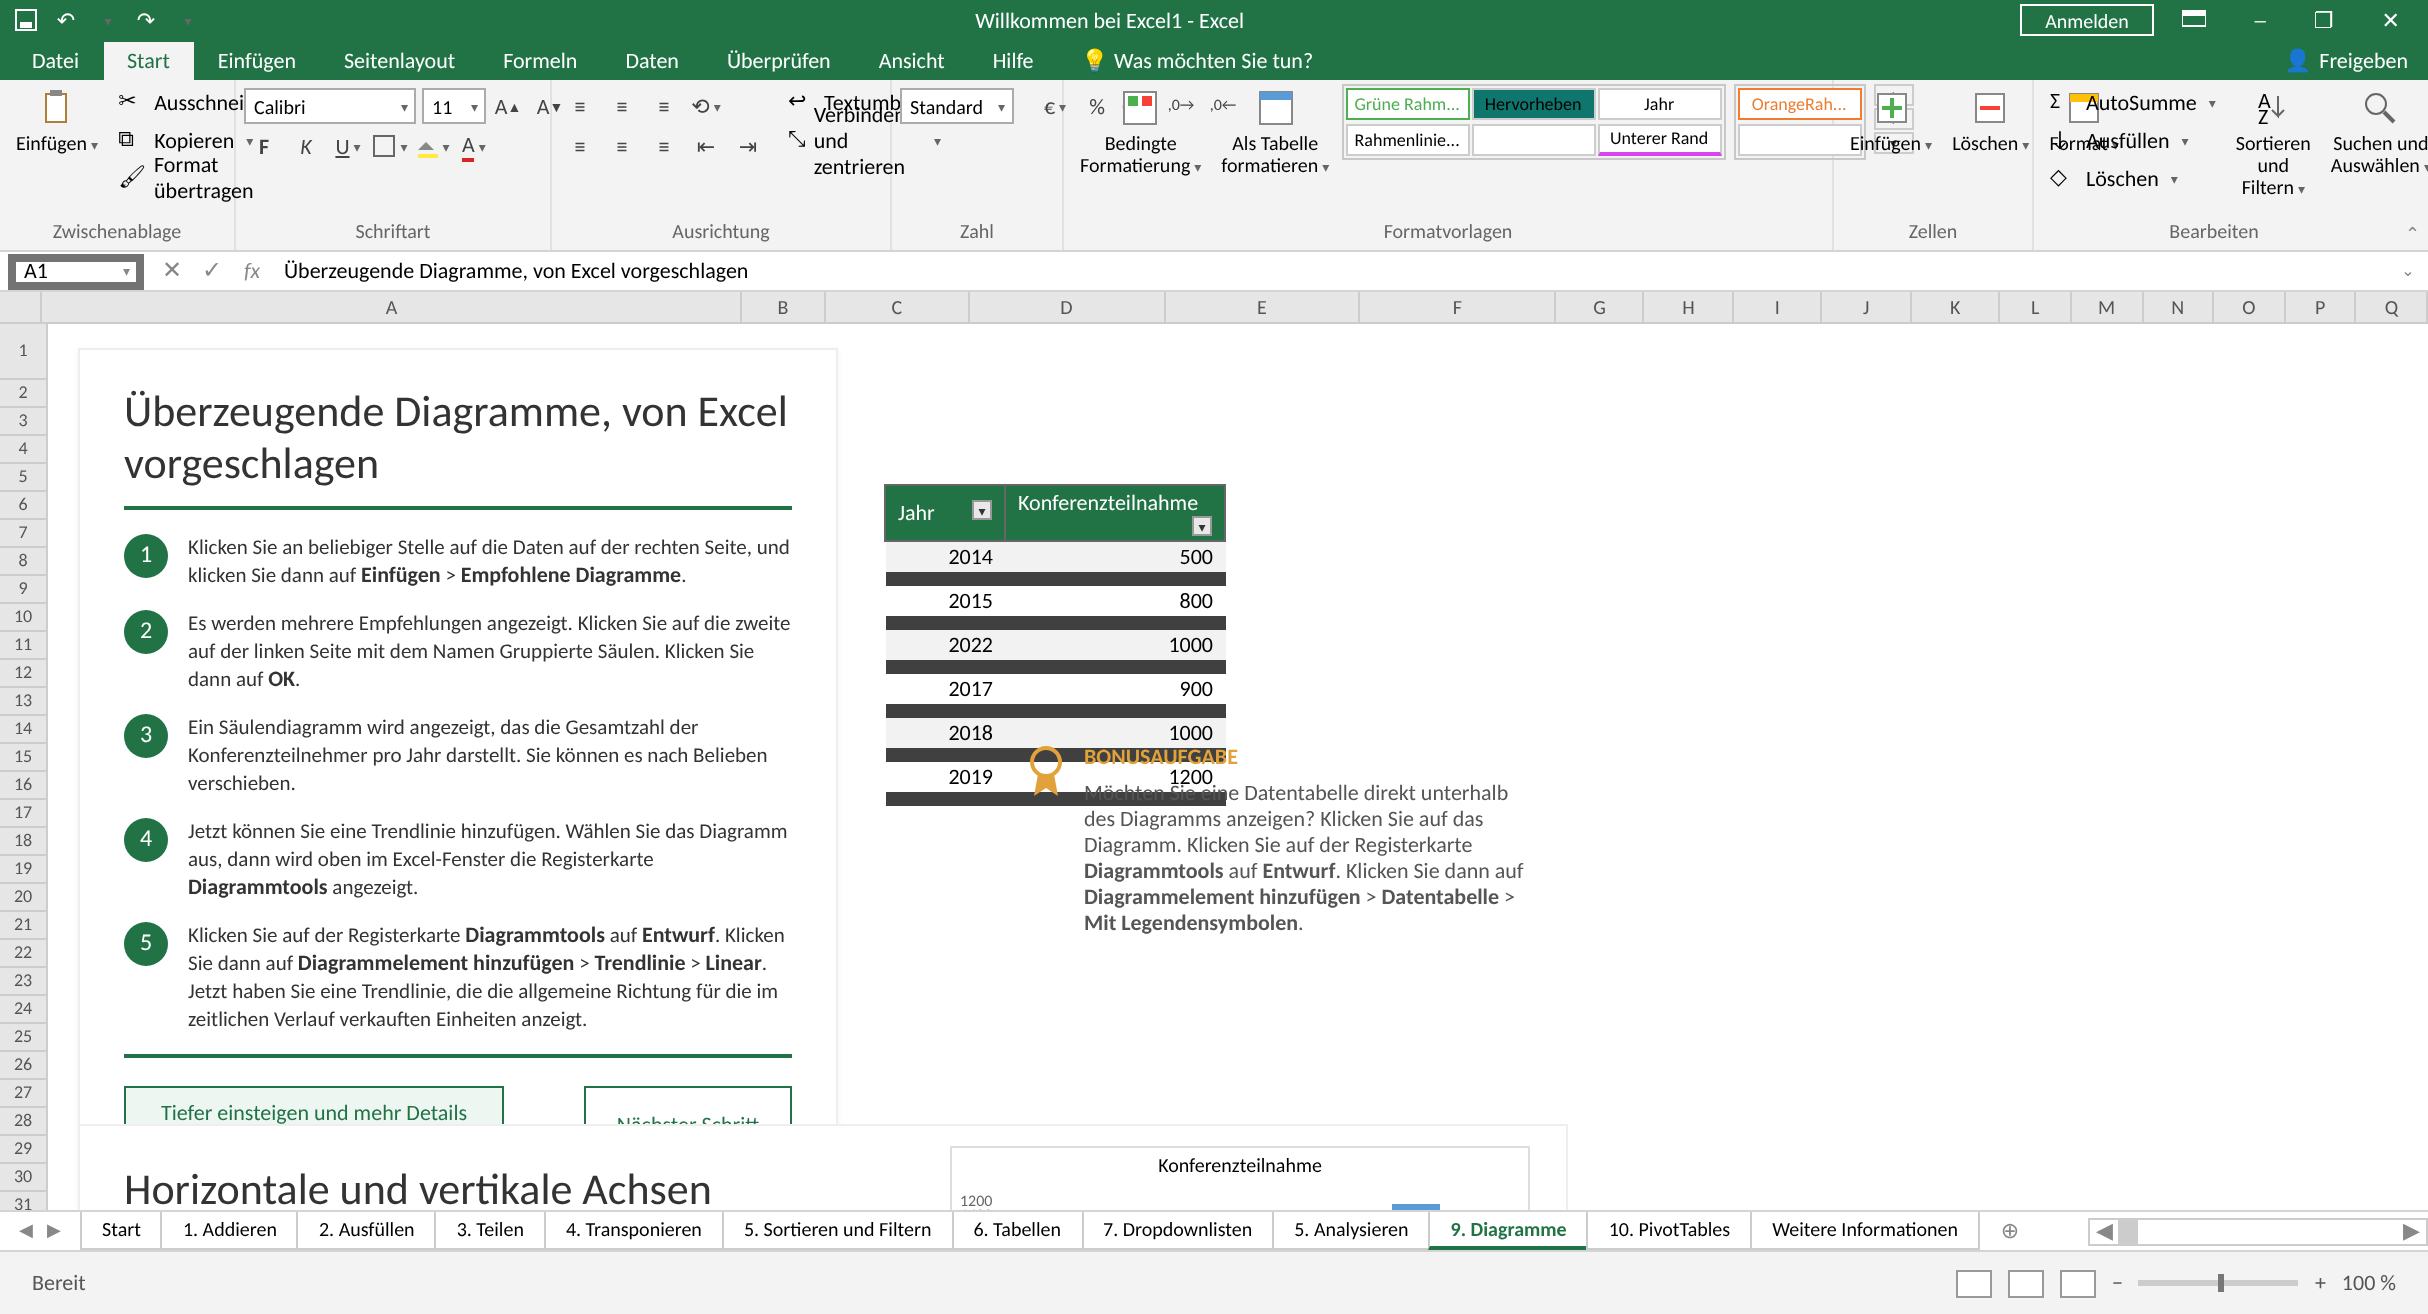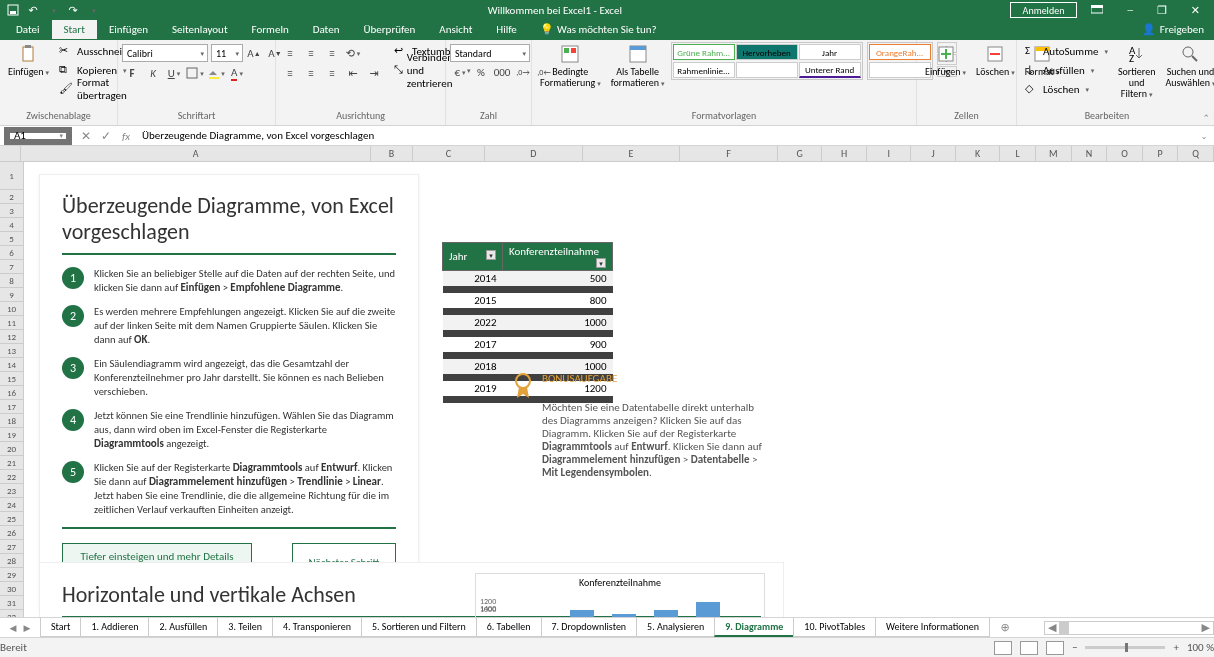--- a/index.html
+++ b/index.html
@@ -4,21 +4,21 @@
 <style>
 *{box-sizing:border-box;margin:0;padding:0;font-family:"Segoe UI",Calibri,Arial,sans-serif;font-size:11px;user-select:none}
 body{width:1214px;height:657px;background:#fff;overflow:hidden;display:flex;flex-direction:column}
 .titlebar{height:20px;background:#217346;display:flex;align-items:center;color:#fff}
 .qat{display:flex;align-items:center;gap:6px;padding-left:6px}
 .qat-ico{width:14px;height:14px;display:flex;align-items:center;justify-content:center;color:#fff;font-size:11px}
 .titlebar-title{flex:1;text-align:center;font-size:11px}
 .titlebar-right{display:flex;align-items:center;gap:4px;padding-right:4px}
 .tbtn{height:20px;padding:0 10px;display:flex;align-items:center;justify-content:center;color:#fff;font-size:11px}
 .tbtn.login{border:1px solid #fff;padding:1px 12px;height:16px;font-size:10px}
-.ribbon-tabs{height:20px;background:#217346;display:flex;align-items:flex-start;padding-left:4px;color:#fff}
+.ribbon-tabs{height:20px;background:#217346;display:flex;align-items:center;padding-left:4px;color:#fff}
 .rtab{padding:3px 12px;font-size:11px;cursor:pointer}
 .rtab.active{background:#f3f3f3;color:#217346}
 .share{margin-left:auto;padding:3px 10px;display:flex;align-items:center;gap:4px}
 .ribbon{height:86px;background:#f3f3f3;border-bottom:1px solid #d4d4d4;display:flex;position:relative}
 .rgroup{display:flex;flex-direction:column;border-right:1px solid #e1e1e1;padding:2px 4px}
 .rgroup-body{flex:1;display:flex;align-items:flex-start;gap:2px}
 .rgroup-label{text-align:center;font-size:10px;color:#666;padding-bottom:1px;position:relative}
 .vbtn{display:flex;flex-direction:column;align-items:center;padding:2px 4px;cursor:pointer;gap:2px}
 .vbtn-ico{width:20px;height:20px}
 .vbtn-lbl{font-size:10px;line-height:11px;text-align:center}
@@ -29,21 +29,21 @@
 .combo{height:18px;border:1px solid #ababab;background:#fff;font-size:10px;padding:0 14px 0 4px;display:flex;align-items:center;position:relative}
 .combo::after{content:"▾";position:absolute;right:3px;font-size:7px;color:#666}
 .fontsize{width:32px}
 .fontname{width:86px}
 .btncell{width:20px;height:18px;display:flex;align-items:center;justify-content:center;cursor:pointer;font-size:11px;color:#444}
 .row{display:flex;gap:1px;align-items:center}
 .styles-gallery{display:flex;flex-direction:column;gap:2px;border:1px solid #c8c8c8;padding:1px}
 .style-row{display:flex;gap:1px}
 .style-swatch{width:62px;height:16px;border:1px solid #ccc;background:#fff;display:flex;align-items:center;justify-content:center;font-size:9px;overflow:hidden;white-space:nowrap}
 .formulabar{height:20px;border-bottom:1px solid #d4d4d4;display:flex;align-items:center;background:#fff}
-.namebox{width:68px;height:18px;border:6px solid #737373;margin:0 4px;padding:0 4px;display:flex;align-items:center;font-size:11px;position:relative}
+.namebox{width:68px;height:18px;border:4px solid #737373;margin:0 4px;padding:0 4px;display:flex;align-items:center;font-size:11px;position:relative}
 .namebox::after{content:"▾";position:absolute;right:3px;font-size:7px;color:#888}
 .fbico{width:20px;text-align:center;color:#888;font-size:12px}
 .fxinput{flex:1;padding:0 6px;font-size:11px}
 .sheet{flex:1;position:relative;overflow:hidden;background:#fff}
 .colhdrs{height:16px;display:flex;background:#e6e6e6;border-bottom:1px solid #ccc}
 .corner{width:24px;border-right:1px solid #ccc;background:#e6e6e6}
 .ch{border-right:1px solid #ccc;text-align:center;font-size:10px;line-height:16px;color:#555}
 .sheetbody{display:flex;position:absolute;top:16px;left:0;right:0;bottom:0}
 .rowhdrs{width:24px;background:#e6e6e6;border-right:1px solid #ccc;display:flex;flex-direction:column}
 .rh{height:14px;border-bottom:1px solid #ccc;text-align:center;font-size:9px;line-height:14px;color:#555}
@@ -62,36 +62,36 @@
 .arrow-down{width:18px;height:10px;margin:2px auto 0;position:relative}
 .arrow-right{display:inline-block;width:10px;height:10px;margin-left:6px}
 .datatbl{position:absolute;left:418px;top:80px;border-collapse:collapse;font-size:10px}
 .datatbl th{background:#217346;color:#fff;padding:2px 6px;border:1px solid #666;font-weight:400;text-align:left}
 .datatbl th .dd{float:right;width:10px;height:10px;background:#e8e8e8;color:#333;text-align:center;font-size:7px;line-height:10px;border:1px solid #999}
 .datatbl td{padding:1px 6px;border-bottom:7px solid #404040;text-align:right}
 .datatbl tr:nth-child(even) td{background:#f2f2f2}
 .bonus{position:absolute;left:488px;top:210px;width:250px;display:flex;gap:8px}
 .ribbon-ico{width:22px;height:28px;flex-shrink:0}
 .bonus-txt{font-size:10px;line-height:13px;color:#555}
-.bonus-txt .btitle{color:#e2a23b;font-weight:400;font-size:11px;display:block;margin-bottom:16px}
+.bonus-txt .btitle{color:#e2a23b;font-weight:700;font-size:11px;display:block;margin-bottom:5px}
 .section2{position:absolute;left:15px;top:400px;width:745px;background:#fff;border:1px solid #eee;padding:18px 22px}
 .section2 h1{font-size:22px;font-weight:300;color:#333}
 .chartbox{position:absolute;right:18px;top:10px;width:290px;height:75px;border:1px solid #ddd}
 .chart-title{text-align:center;font-size:10px;padding:2px}
 .chart-body{position:relative;height:56px;padding-left:34px}
 .ylabel{position:absolute;left:4px;font-size:8px;color:#666}
 .bar{position:absolute;bottom:0;width:24px;background:#5b9bd5}
 .sheettabs{height:20px;background:#fff;border-top:1px solid #d4d4d4;display:flex;align-items:center;padding-left:40px;gap:0}
 .navarrow{width:14px;text-align:center;color:#888;font-size:9px}
 .stab{padding:2px 10px;border:1px solid #ccc;border-top:none;font-size:10px;background:#fff;margin-right:-1px}
 .stab.active{border-bottom:2px solid #217346;color:#217346;font-weight:600}
 .addsheet{width:20px;text-align:center;color:#888;margin-left:6px}
 .hscroll{margin-left:auto;display:flex;align-items:center;width:170px;height:14px;border:1px solid #ccc}
 .hscroll .thumb{width:10px;height:12px;background:#ccc}
-.statusbar{height:20px;background:#f3f3f3;border-top:1px solid #d4d4d4;display:flex;align-items:center;padding:0 0;font-size:10px;color:#555}
+.statusbar{height:32px;background:#f3f3f3;border-top:1px solid #d4d4d4;display:flex;align-items:center;padding:0 16px;font-size:10px;color:#555}
 .statusbar .right{margin-left:auto;display:flex;align-items:center;gap:8px}
 .viewbtn{width:18px;height:14px;border:1px solid #999;background:#fff}
 .slider{width:80px;height:3px;background:#ccc;position:relative}
 .slider::after{content:"";position:absolute;left:50%;top:-3px;width:3px;height:9px;background:#777}
 svg{display:block}
 </style>
 </head>
 <body>
 
 <div class="titlebar">
@@ -227,21 +227,21 @@
         <div class="hbtn drop">
             <span class="hbtn-ico">⤡</span>
             <span>Verbinden und zentrieren</span>
           </div>
       </div>
     </div>
     <div class="rgroup-label">Ausrichtung</div>
   </div>
 
   <div class="rgroup" style="width:86px">
-    <div class="rgroup-body" style="flex-direction:column;gap:1px;padding-top:2px">
+    <div class="rgroup-body" style="flex-direction:row;gap:11px;padding-top:2px">
       <div class="combo" style="width:80px">Standard</div>
       <div class="row">
         <div class="btncell drop">€</div>
         <div class="btncell">%</div>
         <div class="btncell">000</div>
         <div class="btncell" style="font-size:8px">,0→</div>
         <div class="btncell" style="font-size:8px">,0←</div>
       </div>
     </div>
     <div class="rgroup-label">Zahl</div>
@@ -266,21 +266,21 @@
         </div>
       <div class="styles-gallery">
         <div class="style-row">
           <div class="style-swatch" style="border-color:#4caf50;color:#4caf50">Grüne Rahm...</div>
           <div class="style-swatch" style="background:#0f766e">Hervorheben</div>
           <div class="style-swatch">Jahr</div>
         </div>
         <div class="style-row">
           <div class="style-swatch">Rahmenlinie...</div>
           <div class="style-swatch"></div>
-          <div class="style-swatch" style="border-bottom:2px solid #4c1d95">Unterer Rand</div>
+          <div class="style-swatch" style="border-bottom:2px solid #d946ef">Unterer Rand</div>
         </div>
       </div>
       <div class="styles-gallery" style="margin-left:2px">
         <div class="style-swatch" style="border-color:#ed7d31;color:#ed7d31">OrangeRah...</div>
         <div class="style-swatch"></div>
       </div>
       <div class="hstack" style="margin-left:2px;justify-content:space-between;height:34px">
         <div class="btncell" style="height:11px;border:1px solid #ccc;font-size:7px">▲</div>
         <div class="btncell" style="height:11px;border:1px solid #ccc;font-size:7px">▼</div>
         <div class="btncell" style="height:11px;border:1px solid #ccc;font-size:7px">▾</div>

